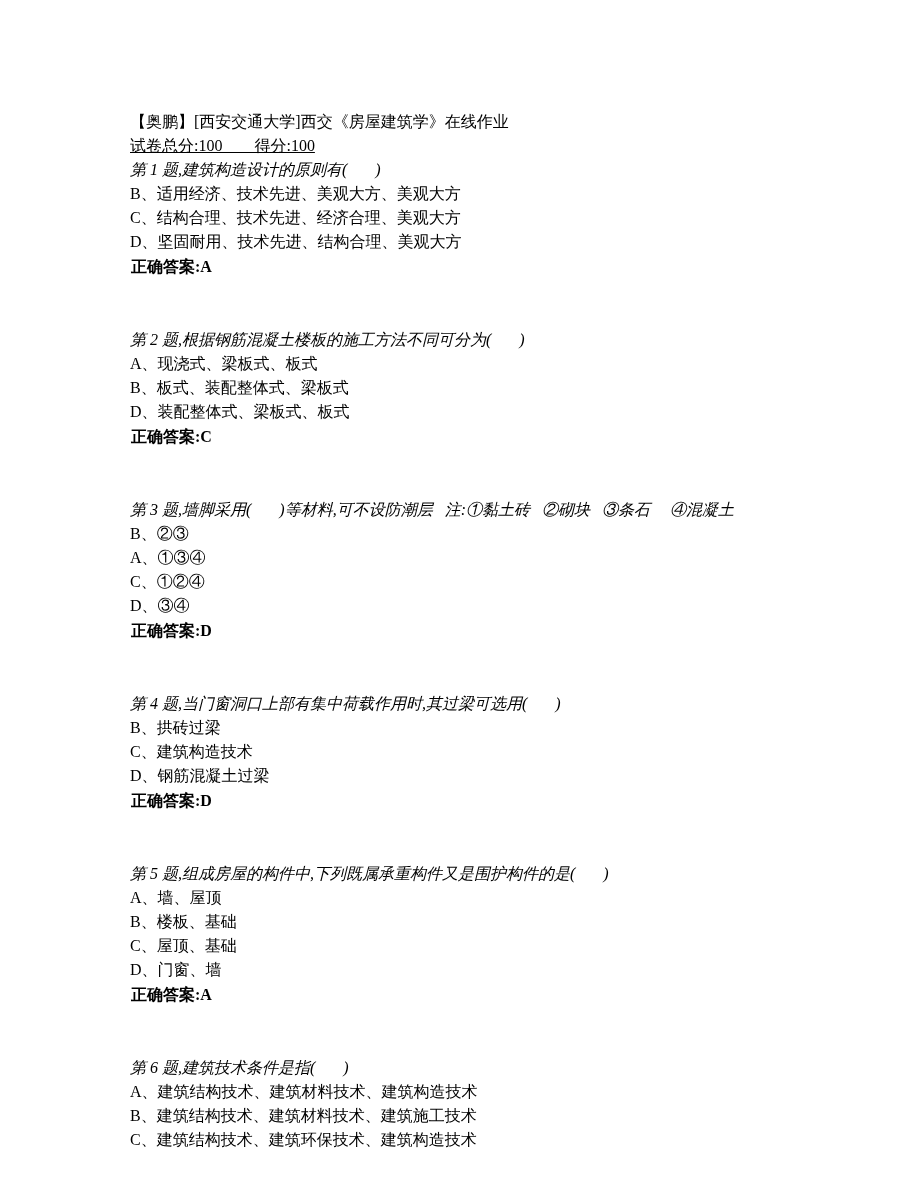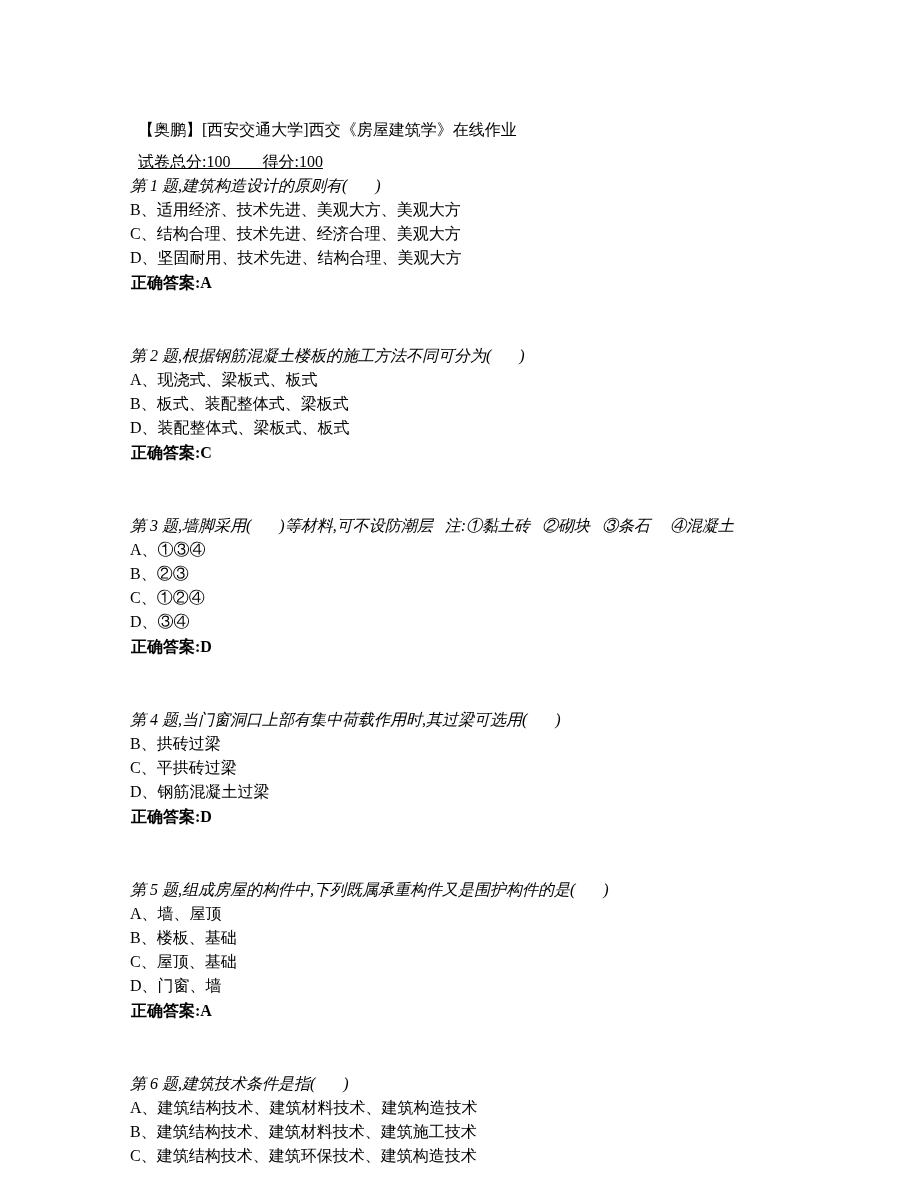--- a/index.html
+++ b/index.html
@@ -31,21 +31,21 @@
       margin: 0;
     }
     .answer {
       margin: 1px;
       font-weight: bold;
     }
     .spacer {
       height: 48px;
     }
     p {
-      margin: 8px;
+      margin: 0;
     }
   </style>
 </head>
 <body>
 
 <p class="title-line">【奥鹏】[西安交通大学]西交《房屋建筑学》在线作业</p>
 <p class="score-line">试卷总分:100&nbsp;&nbsp;&nbsp;&nbsp;&nbsp;&nbsp;&nbsp;&nbsp;得分:100</p>
 
 <div class="question-block">
   <p class="question-text">第 1 题,建筑构造设计的原则有(&nbsp;&nbsp;&nbsp;&nbsp;&nbsp;&nbsp;&nbsp;)</p>
@@ -62,33 +62,33 @@
   <p class="option">A、现浇式、梁板式、板式</p>
   <p class="option">B、板式、装配整体式、梁板式</p>
   <p class="option">D、装配整体式、梁板式、板式</p>
   <p class="answer">正确答案:C</p>
 </div>
 
 <div class="spacer"></div>
 
 <div class="question-block">
   <p class="question-text">第 3 题,墙脚采用(&nbsp;&nbsp;&nbsp;&nbsp;&nbsp;&nbsp;&nbsp;)等材料,可不设防潮层&nbsp;&nbsp;&nbsp;注:①黏土砖&nbsp;&nbsp;&nbsp;②砌块&nbsp;&nbsp;&nbsp;③条石&nbsp;&nbsp;&nbsp;&nbsp;&nbsp;④混凝土</p>
+  <p class="option">B、②③</p>
   <p class="option">A、①③④</p>
-  <p class="option">B、②③</p>
   <p class="option">C、①②④</p>
   <p class="option">D、③④</p>
   <p class="answer">正确答案:D</p>
 </div>
 
 <div class="spacer"></div>
 
 <div class="question-block">
   <p class="question-text">第 4 题,当门窗洞口上部有集中荷载作用时,其过梁可选用(&nbsp;&nbsp;&nbsp;&nbsp;&nbsp;&nbsp;&nbsp;)</p>
   <p class="option">B、拱砖过梁</p>
-  <p class="option">C、平拱砖过梁</p>
+  <p class="option">C、建筑构造技术</p>
   <p class="option">D、钢筋混凝土过梁</p>
   <p class="answer">正确答案:D</p>
 </div>
 
 <div class="spacer"></div>
 
 <div class="question-block">
   <p class="question-text">第 5 题,组成房屋的构件中,下列既属承重构件又是围护构件的是(&nbsp;&nbsp;&nbsp;&nbsp;&nbsp;&nbsp;&nbsp;)</p>
   <p class="option">A、墙、屋顶</p>
   <p class="option">B、楼板、基础</p>

